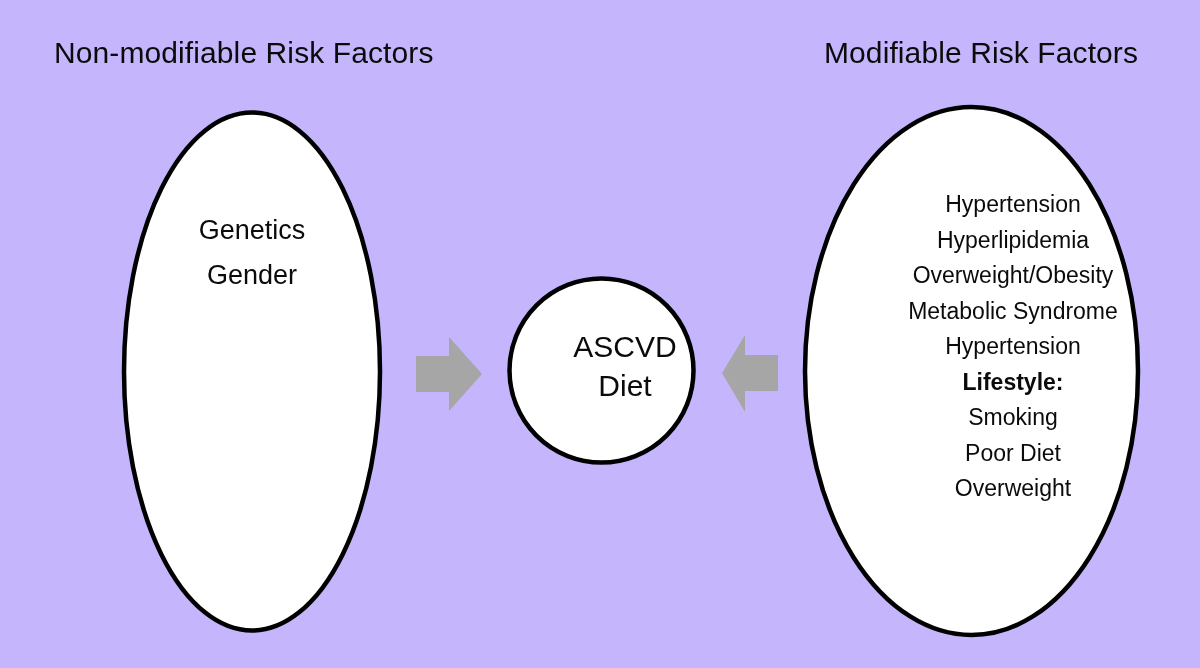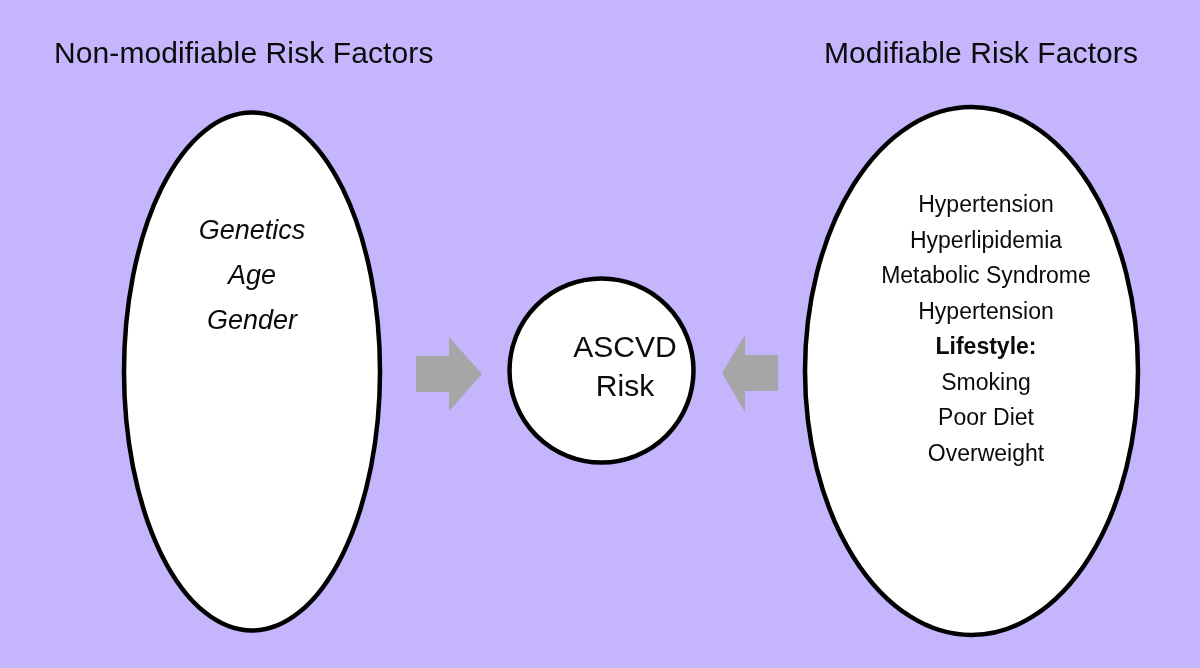--- a/index.html
+++ b/index.html
@@ -49,35 +49,34 @@
     text-align: center;
     color: #0b0b0b;
   }
 
   #left-list {
     left: 132px;
     top: 208px;
     width: 240px;
     font-size: 27px;
     line-height: 45px;
-    font-style: italic;
   }
   #left-list .item { white-space: nowrap; }
   #left-list .item.wrap { white-space: normal; }
 
   #center-label {
     left: 535px;
     top: 327px;
     width: 180px;
     font-size: 30px;
     line-height: 39px;
   }
 
   #right-list {
-    left: 822px;
+    left: 849px;
     top: 187px;
     width: 328px;
     font-size: 23px;
     line-height: 35.5px;
   }
   #right-list .item { white-space: nowrap; }
   #right-list .item.bold { font-weight: 700; }
 </style>
 </head>
 <body>
@@ -96,32 +95,32 @@
 
     <circle cx="601.5" cy="370.5" r="92" fill="#ffffff" stroke="#000000" stroke-width="4.5"></circle>
 
     <polygon points="416,356 449,356 449,337 482,374 449,411 449,392 416,392" fill="#a6a6a6"></polygon>
 
     <polygon points="778,355 745,355 745,335 722,373 745,412 745,391 778,391" fill="#a6a6a6"></polygon>
   </svg>
 
   <div class="node-text" id="left-list">
     <div class="item">Genetics</div>
-    <div class="item">Age</div>
     <div class="item">Gender</div>
   </div>
 
   <div class="node-text" id="center-label">
     <div>ASCVD</div>
-    <div>Risk</div>
+    <div>Diet</div>
   </div>
 
   <div class="node-text" id="right-list">
     <div class="item">Hypertension</div>
     <div class="item">Hyperlipidemia</div>
+    <div class="item">Overweight/Obesity</div>
     <div class="item">Metabolic Syndrome</div>
     <div class="item">Hypertension</div>
     <div class="item bold">Lifestyle:</div>
     <div class="item">Smoking</div>
     <div class="item">Poor Diet</div>
     <div class="item">Overweight</div>
   </div>
 
 </div>
 

